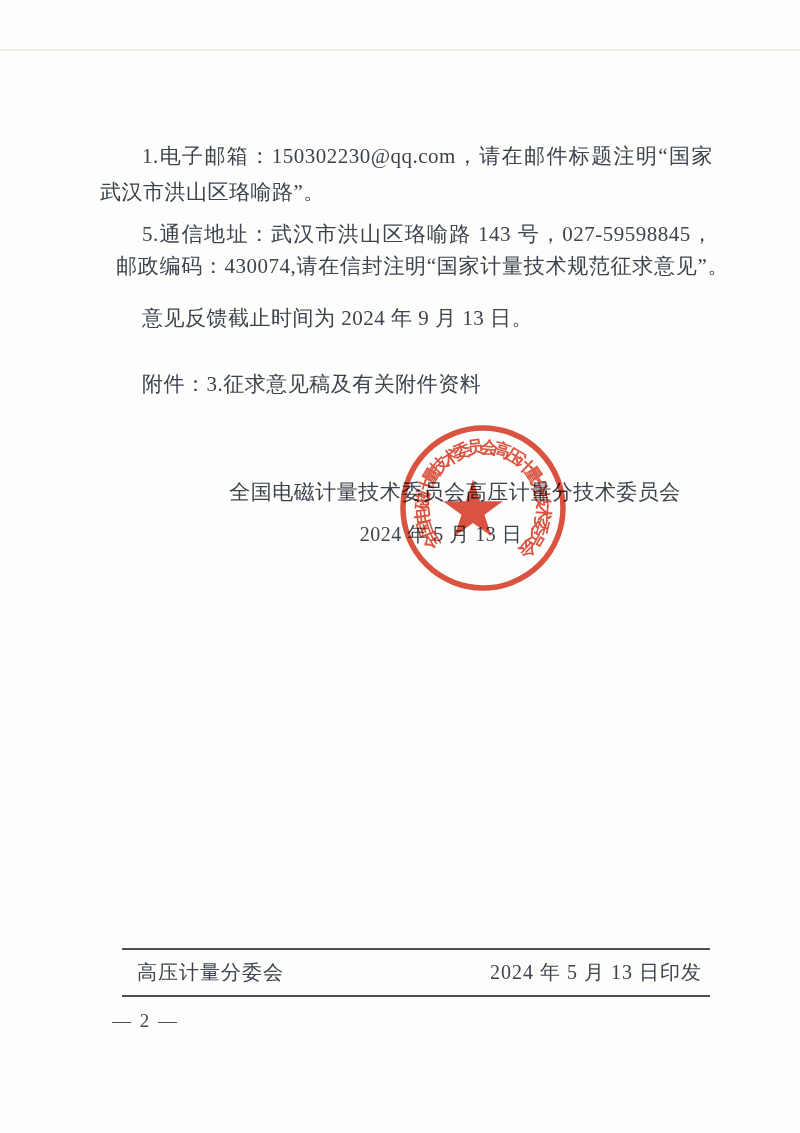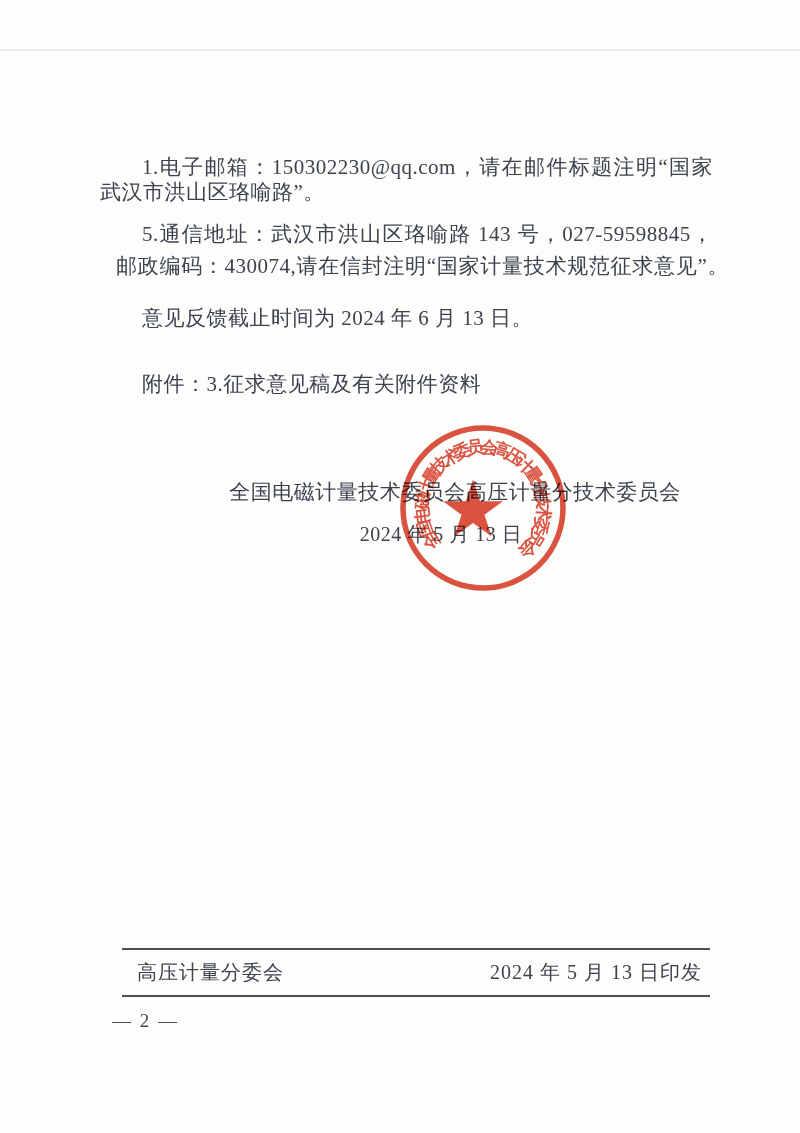--- a/index.html
+++ b/index.html
@@ -66,29 +66,29 @@
     font-size: 19px; letter-spacing: 2px; color: #434a54;
   }
 </style>
 </head>
 <body>
 
 <div class="page">
 
   <div class="scan-line"></div>
 
-  <div class="bline wide indent" style="left:100px; top:146px;">1.电子邮箱：150302230@qq.com，请在邮件标题注明“国家</div>
+  <div class="bline wide indent" style="left:100px; top:135px;">1.电子邮箱：150302230@qq.com，请在邮件标题注明“国家</div>
 
   <div class="bline" style="left:100px; top:171px;">武汉市洪山区珞喻路”。</div>
 
   <div class="bline wide indent" style="left:100px; top:213px;">5.通信地址：武汉市洪山区珞喻路 143 号，027-59598845，</div>
 
   <div class="bline wide" style="left:100px; top:245px;margin-left:16px;">邮政编码：430074,请在信封注明“国家计量技术规范征求意见”。</div>
 
-  <div class="bline" style="left:142px; top:297px;">意见反馈截止时间为 2024 年 6 月 13 日。</div>
+  <div class="bline" style="left:142px; top:297px;">意见反馈截止时间为 2024 年 9 月 13 日。</div>
 
   <div class="bline attach-row" style="left:142px; top:363px;">
     <span>附件：</span>
       <span>3.征求意见稿及有关附件资料</span>
   </div>
 
 
   <div class="bline center-line" style="left:155px; top:471px; width:600px;">全国电磁计量技术委员会高压计量分技术委员会</div>
 
   <div class="bline center-line" style="left:141px; top:513px; width:600px; font-size:20px;">2024 年 5 月 13 日</div>

